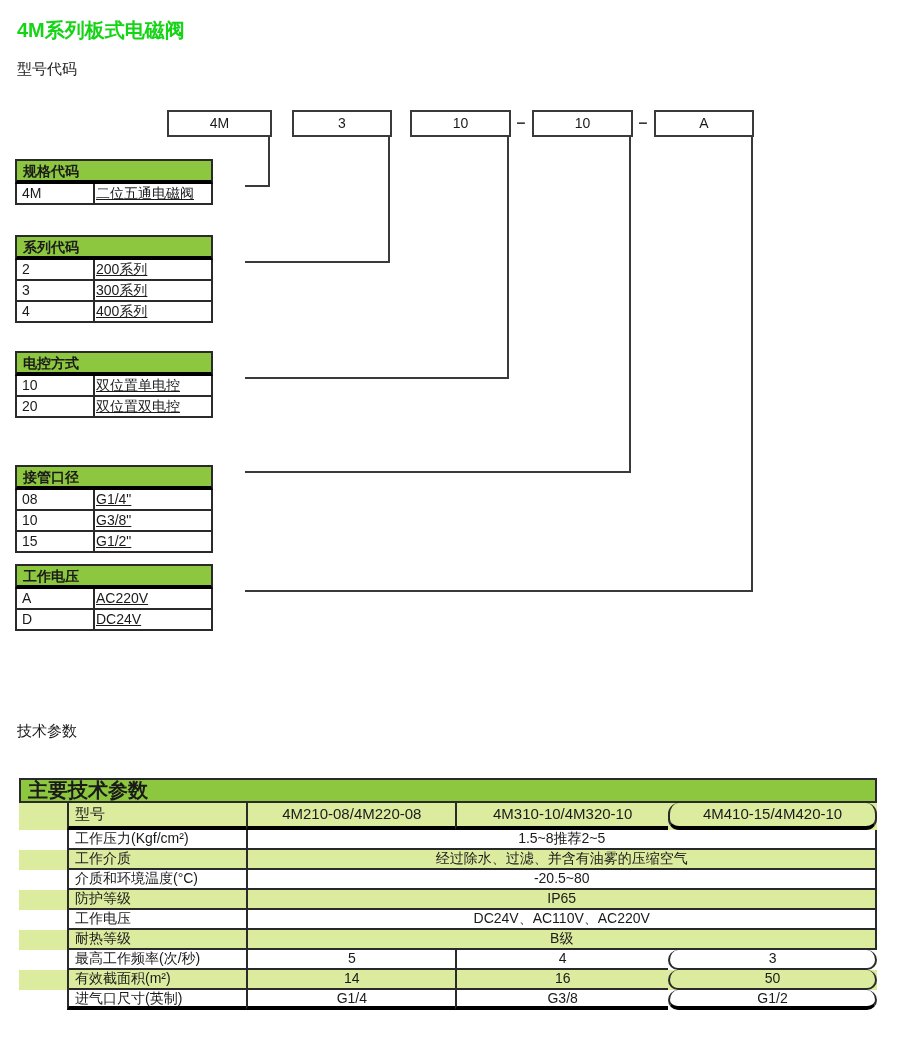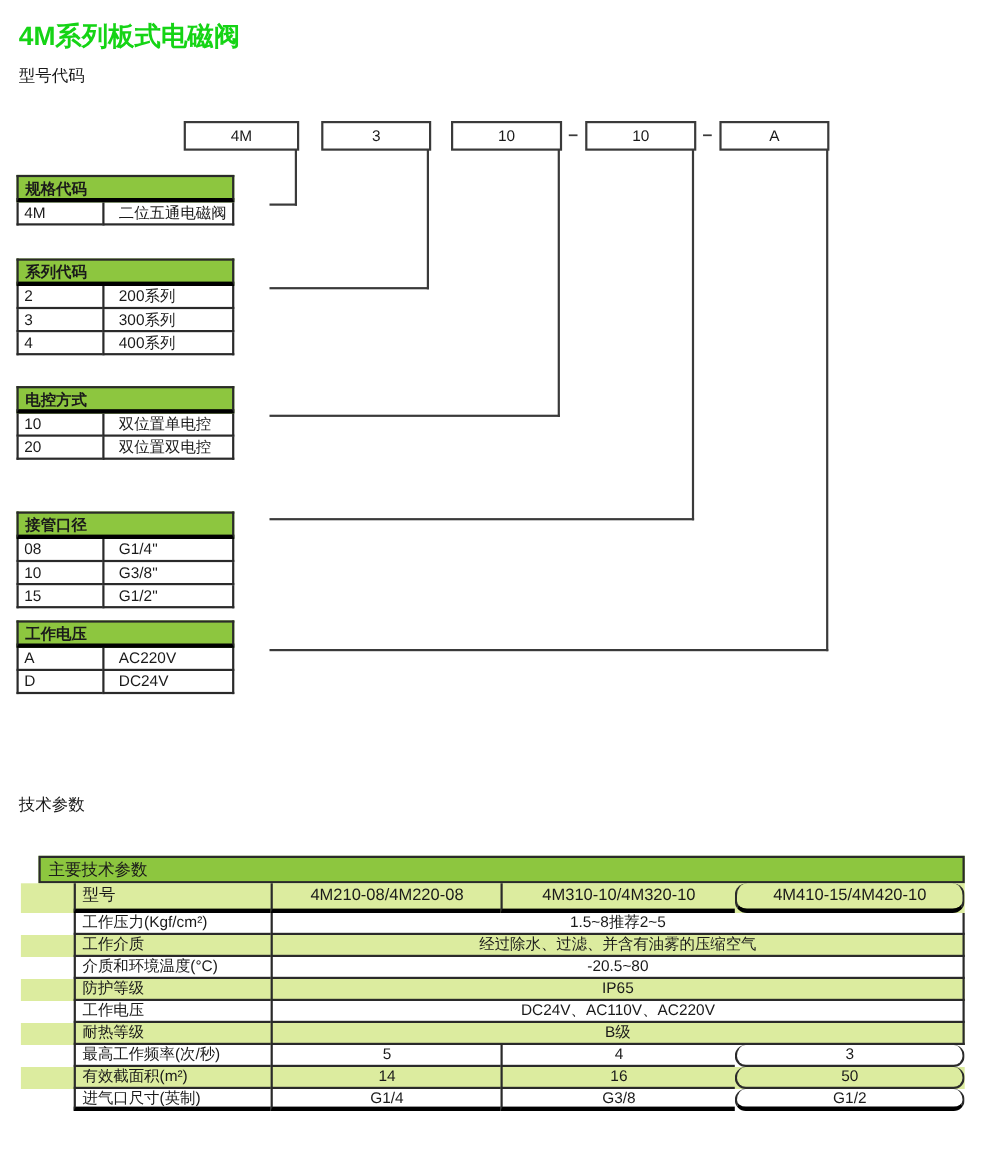--- a/index.html
+++ b/index.html
@@ -7,21 +7,21 @@
     --header-green:#8dc63f;
     --row-green:#dcec9f;
     --line:#3a3a3a;
     --border:#2a2a2a;
     --ink:#1a1a1a;
   }
   *{margin:0;padding:0;box-sizing:border-box;}
   body{background:#fff;font-family:"Liberation Sans","DejaVu Sans",sans-serif;color:var(--ink);}
   .page{position:relative;width:900px;height:1047px;background:#fff;overflow:hidden;}
 
-  .page-title{position:absolute;left:17px;top:17px;font-size:24px;font-weight:700;color:var(--title-green);}
+  .page-title{position:absolute;left:17px;top:17px;font-size:20px;font-weight:700;color:var(--title-green);}
   .section-title{position:absolute;left:17px;font-size:15px;font-weight:500;color:var(--ink);}
   .st-model{top:60px;}
   .st-tech{top:722px;text-align:right;}
 
   
   .mbox{position:absolute;top:110px;height:27px;border:2px solid var(--line);
         text-align:center;line-height:23px;font-size:14px;font-weight:500;background:#fff;}
   .mdash{position:absolute;top:110px;height:27px;line-height:25px;font-size:16px;
          text-align:center;width:20px;color:var(--line);font-weight:600;}
 
@@ -31,26 +31,26 @@
 
   
   .ctable{position:absolute;left:15px;width:198px;font-size:14px;}
   .chead{height:25px;line-height:21px;background:var(--header-green);
          border:2px solid var(--border);border-bottom:4px solid #000;
          padding-left:6px;font-weight:600;}
   .crow{display:flex;height:21px;}
   .crow .c1{width:78px;border-left:2px solid var(--border);border-bottom:2px solid var(--border);
             padding-left:5px;line-height:18px;}
   .crow .c2{flex:1;border-left:2px solid var(--border);border-right:2px solid var(--border);
-            border-bottom:2px solid var(--border);padding-left:13px;line-height:18px;}
+            border-bottom:2px solid var(--border);padding-left:1px;line-height:18px;text-decoration:underline;}
 
   
   .spec{position:absolute;left:19px;top:778px;width:858px;font-size:14px;}
   .spec-title{height:25px;line-height:21px;background:var(--header-green);
-              border:2px solid var(--border);padding-left:7px;font-weight:400;font-size:15px;margin-left:16px;}
+              border:2px solid var(--border);padding-left:7px;font-weight:700;font-size:20px;}
   .srow{display:flex;}
   .scell{border-left:2px solid var(--border);border-bottom:2px solid var(--border);
          padding:0 6px;line-height:17px;white-space:nowrap;overflow:hidden;height:100%;}
   .scell.last{border-right:2px solid var(--border);}
   .w1{width:182px;margin-left:48px;}.w2{width:212px;text-align:center;}.w3{width:216px;text-align:center;}
   .w4{width:212px;text-align:center;border-radius:11px;}.wspan{width:640px;text-align:center;}
   .colrow{height:27px;background:var(--row-green);font-size:15px;}
   .colrow .scell{border-bottom:4px solid #000;line-height:21px;}
   .drow{height:20px;background:#fff;}
   .drow.g{background:var(--row-green);}

